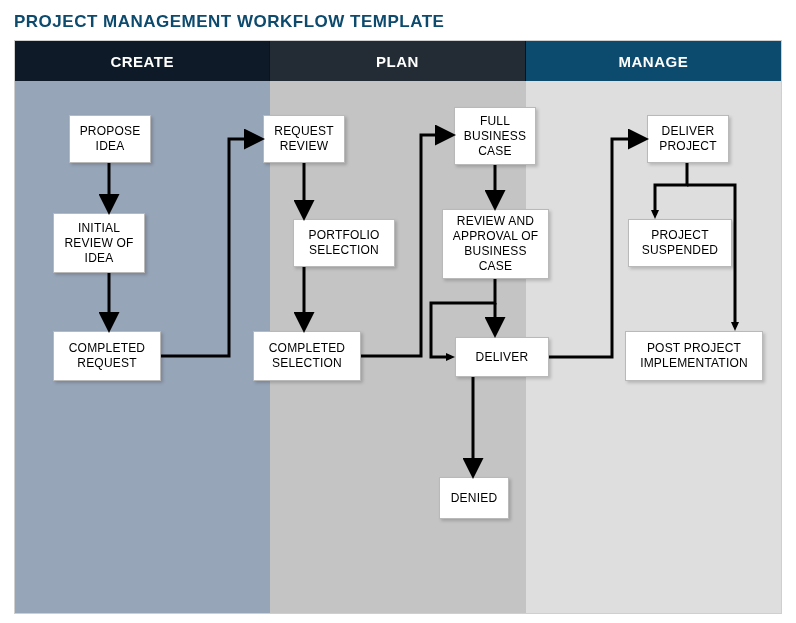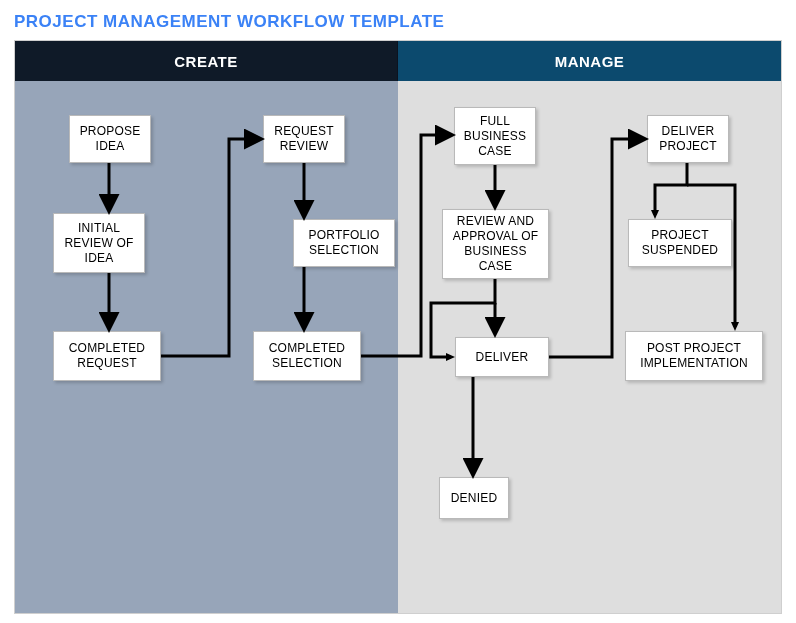--- a/index.html
+++ b/index.html
@@ -7,21 +7,21 @@
     font-family: Arial, Helvetica, sans-serif;
     background: #fff;
     width: 796px;
     height: 623px;
     position: relative;
     padding: 12px 14px;
   }
   .title {
     font-size: 17px;
     font-weight: 700;
-    color: #3b82f6;
+    color: #0c4a6e;
     letter-spacing: 0.5px;
     margin-bottom: 8px;
   }
   .board {
     position: relative;
     width: 768px;
     height: 574px;
     border: 1px solid #cfcfcf;
   }
   .cols { display: flex; width: 100%; height: 100%; }
@@ -80,20 +80,24 @@
 <body>
 
 <div class="title">PROJECT MANAGEMENT WORKFLOW TEMPLATE</div>
 
 <div class="board">
   <div class="cols">
     <div class="col c1">
       <div class="col-head">CREATE</div>
       <div class="col-body"></div>
     </div>
+    <div class="col c3">
+      <div class="col-head">PLAN</div>
+      <div class="col-body"></div>
+    </div>
     <div class="col c4">
       <div class="col-head">MANAGE</div>
       <div class="col-body"></div>
     </div>
   </div>
 
   <div class="node" style="left:38px; top:172px; width:92px; height:60px;">INITIAL REVIEW OF IDEA</div>
   <div class="node" style="left:54px; top:74px; width:82px; height:48px;">PROPOSE IDEA</div>
   <div class="node" style="left:38px; top:290px; width:108px; height:50px;">COMPLETED REQUEST</div>
 

